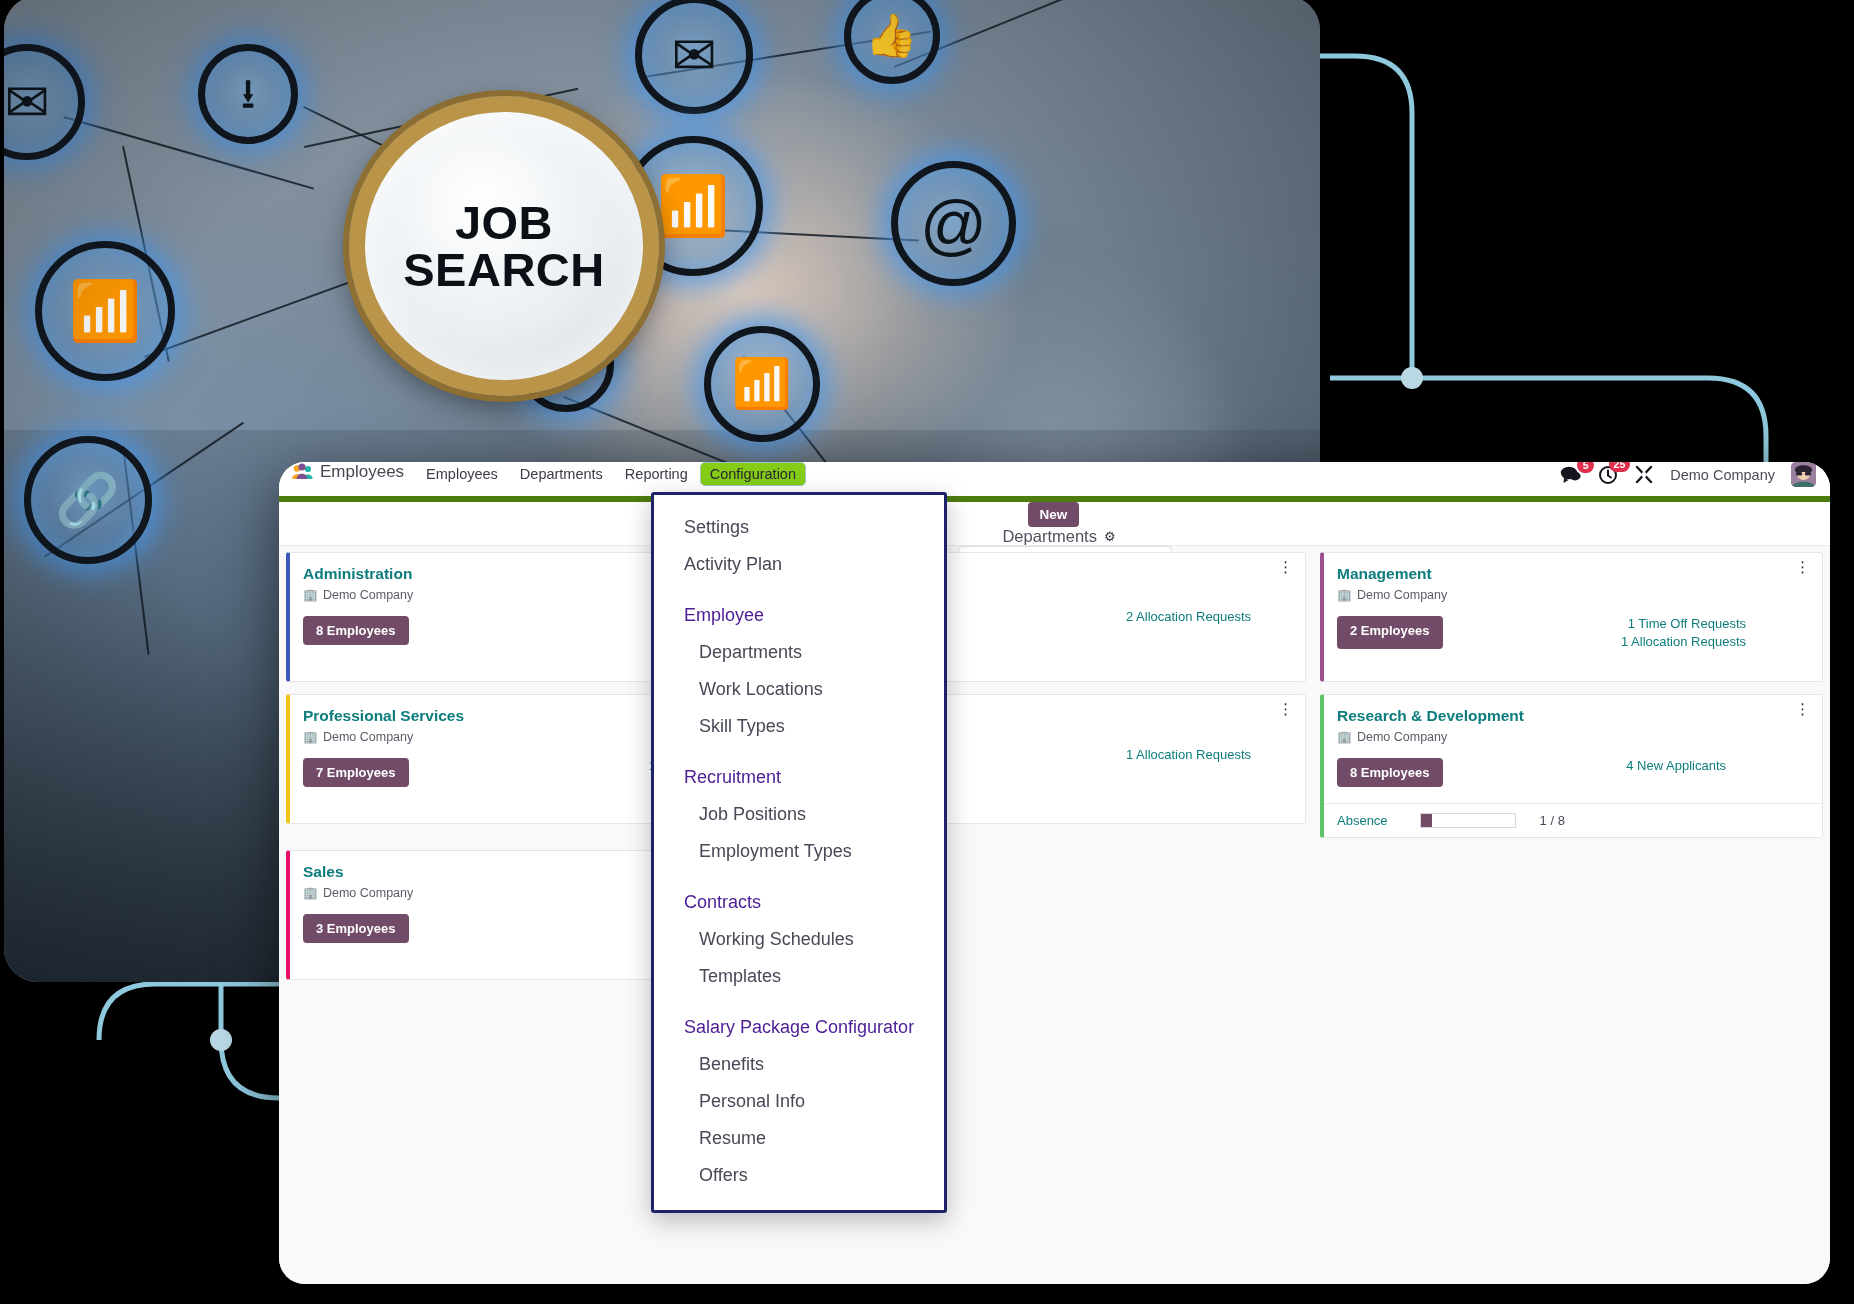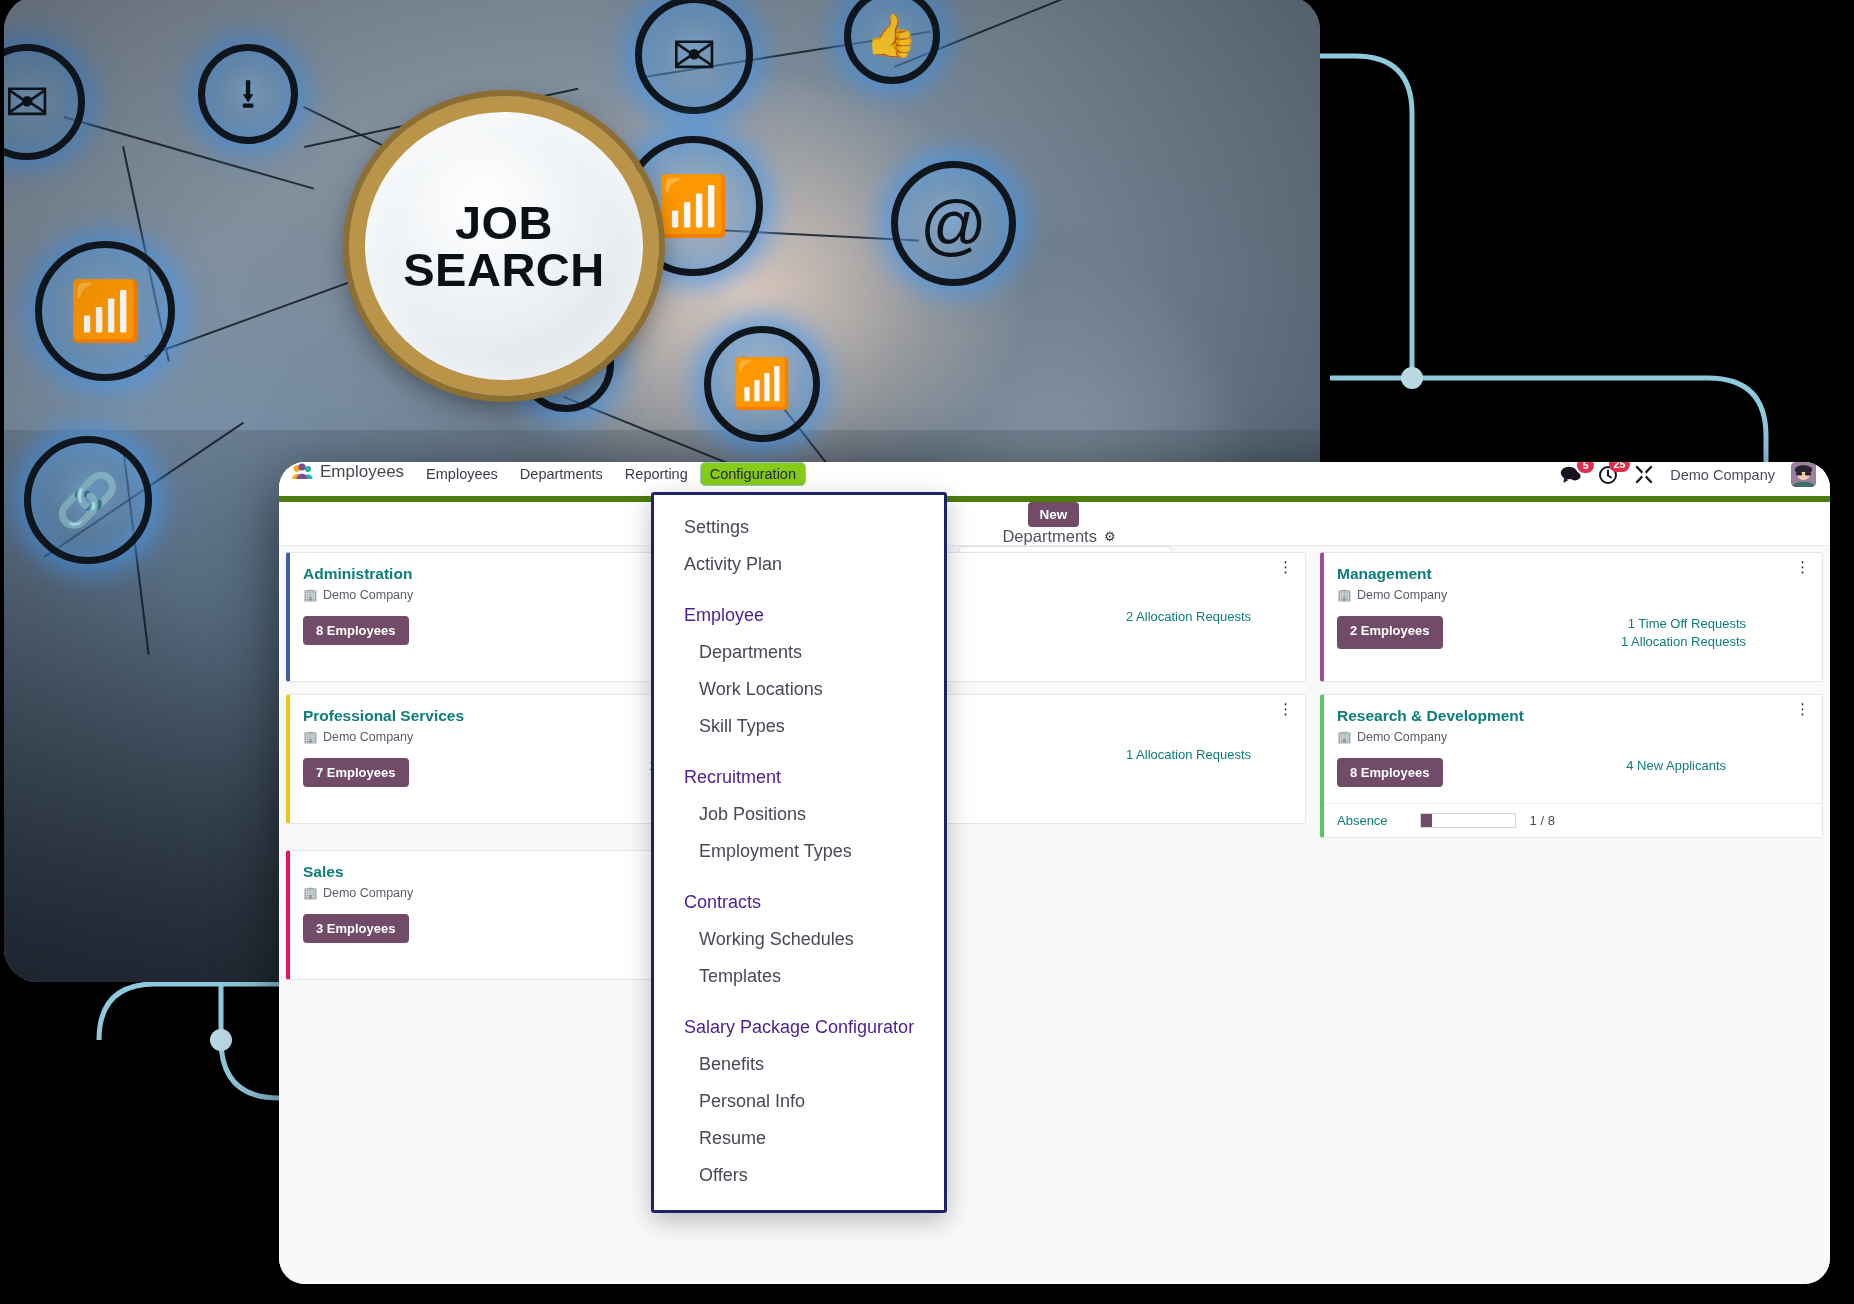--- a/index.html
+++ b/index.html
@@ -170,21 +170,21 @@
     background: #714b67; color: #fff; font-size: 13px; font-weight: bold;
     padding: 7px 13px; border-radius: 4px; cursor: pointer; white-space: nowrap;
   }
   .klinks { margin-left: auto; text-align: right; display: flex; flex-direction: column; gap: 3px; padding-right: 62px; }
   .klink { font-size: 13px; color: #0d7c7c; cursor: pointer; }
   .kmenu { position: absolute; top: 9px; right: 12px; color: #2b2733; font-size: 15px; cursor: pointer; letter-spacing: 0; line-height: .6; }
   .kfooter {
     border-top: 1px solid #eceaee; padding: 9px 13px; display: flex; align-items: center; gap: 32px;
   }
   .kfooter-label { font-size: 13px; color: #0d7c7c; }
-  .progwrap { display: flex; align-items: flex-end; gap: 14px; }
+  .progwrap { display: flex; align-items: flex-end; gap: 24px; }
   .progbar { width: 96px; height: 15px; border: 1px solid #d8d5dc; background: #fff; }
   .progfill { height: 100%; background: #714b67; }
   .progtext { font-size: 13px; color: #4d4857; }
 
   
   .menu {
     position: absolute; left: 651px; top: 492px; width: 296px;
     background: #fff; border: 3px solid #1e2269; border-radius: 3px;
     padding: 14px 0 16px 0; z-index: 40;
     box-shadow: 0 8px 26px rgba(0,0,0,.25);

